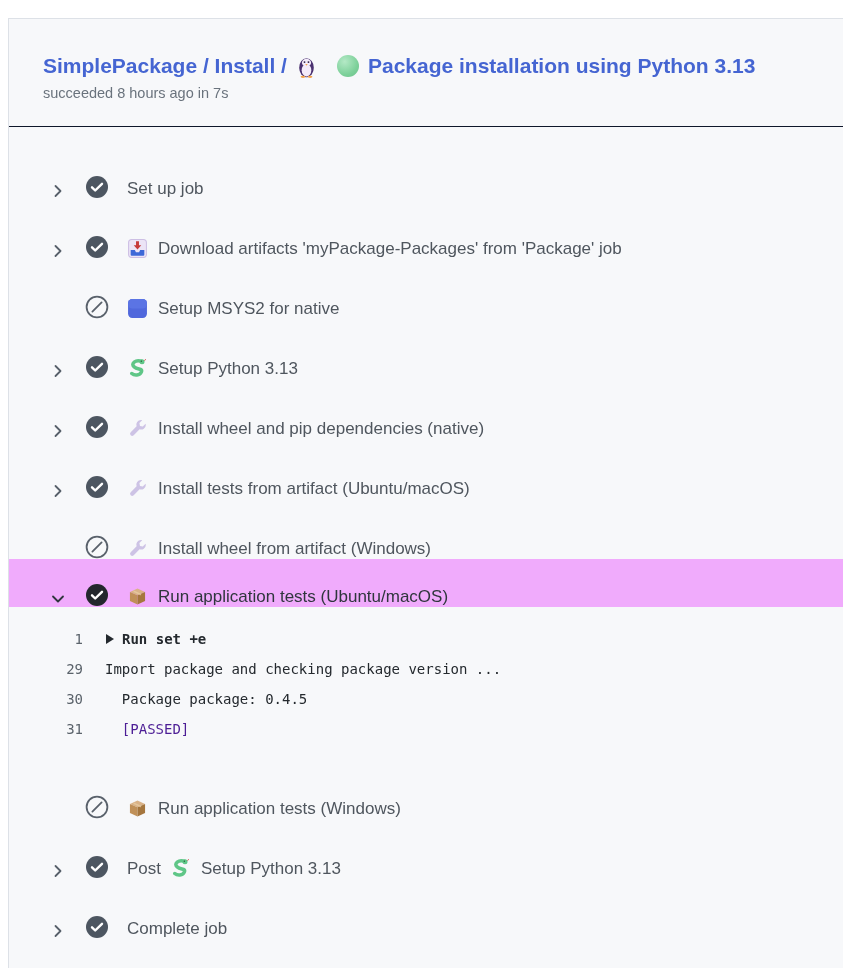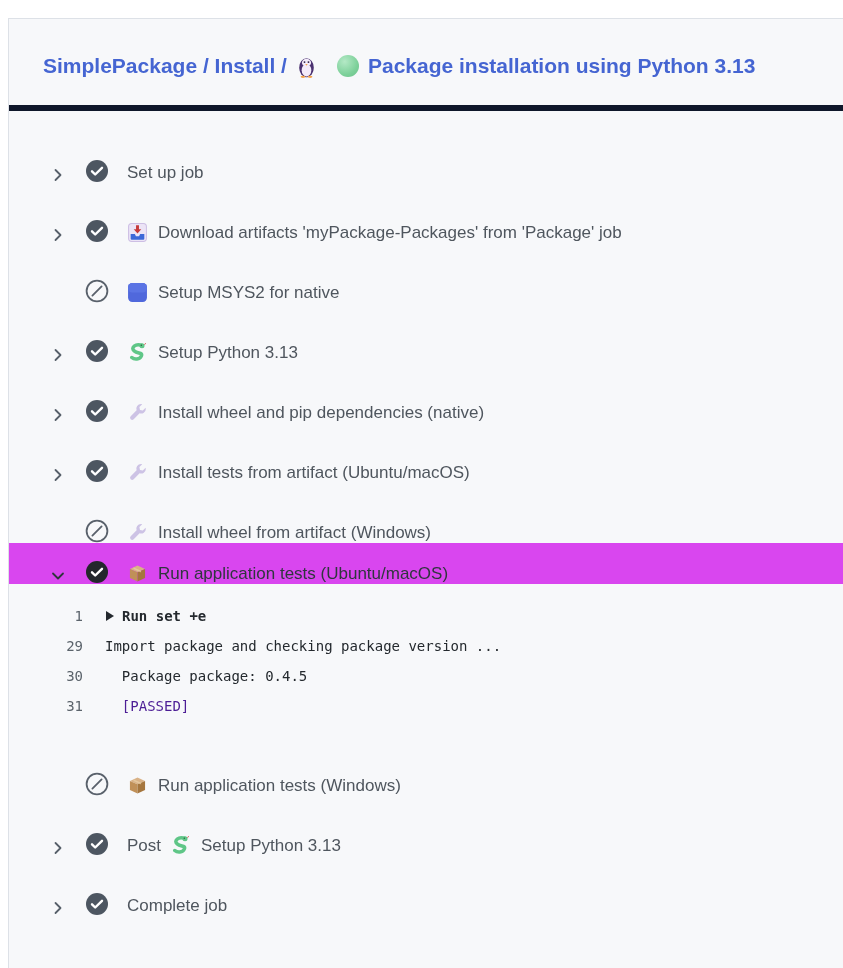--- a/index.html
+++ b/index.html
@@ -6,37 +6,37 @@
   body{
     width:843px;height:968px;overflow:hidden;background:#ffffff;
     font-family:"Liberation Sans", sans-serif;position:relative;
   }
   .card{
     position:absolute;left:8px;top:18px;right:0;bottom:0;
     background:#f7f8fa;border-top:1px solid #dde1e7;border-left:1px solid #dde1e7;
     box-sizing:border-box;
   }
   .card-header{
-    padding:33px 16px 25px 34px;border-bottom:6px solid #0f172a;
+    padding:33px 16px 25px 34px;border-bottom:1px solid #0f172a;
   }
   .title-row{
     display:flex;align-items:center;gap:9px;
     color:#4565d2;font-weight:700;font-size:21px;line-height:28px;
   }
   .title-row .crumb{cursor:pointer;}
   .subtitle{margin-top:5px;font-size:14.5px;color:#6a737d;}
   .green-dot{
     width:22px;height:22px;border-radius:50%;display:inline-block;
     background:radial-gradient(circle at 35% 30%, #b4e9c6, #7cd099 62%, #6cc18a);
   }
   .steps{padding-top:12px;}
   .step{
     height:60px;display:flex;align-items:flex-end;padding-left:41px;cursor:pointer;
   }
-  .step.expanded{height:41px;background:#d946ef;}
+  .step.expanded{height:48px;background:#f0abfc;}
   .chev{width:16px;height:16px;margin-right:19px;display:inline-flex;align-items:center;justify-content:center;flex:none;}
   .chev.ph{visibility:hidden;}
   .status{width:24px;height:24px;margin-right:18px;display:inline-flex;flex:none;}
   .emoji{width:21px;height:22px;margin-right:10px;display:inline-flex;align-items:center;justify-content:center;flex:none;}
   .lbl{font-size:17px;color:#4f565e;white-space:nowrap;}
   .lbl.prefix{margin-right:9px;}
   .lbl.after-icon{margin-left:0;}
   .log{
     margin:17px 0 15px 0;
     font-family:"DejaVu Sans Mono","Liberation Mono",monospace;font-size:14px;
@@ -65,20 +65,21 @@
           <circle cx="8.1" cy="6.8" r="0.9" fill="#2b1b42"></circle>
           <circle cx="11.9" cy="6.8" r="0.9" fill="#2b1b42"></circle>
           <path d="M8.8 8.5 L11.2 8.5 L10 10.3 z" fill="#f5a34b"></path>
           <ellipse cx="6.6" cy="20.9" rx="2.3" ry="1.1" fill="#f5a34b"></ellipse>
           <ellipse cx="13.4" cy="20.9" rx="2.3" ry="1.1" fill="#f5a34b"></ellipse>
         </svg>
       </span>
       <span class="green-dot"></span>
       <span>Package installation using Python 3.13</span>
     </div>
+    <div class="subtitle">succeeded 8 hours ago in 7s</div>
   </div>
 
   <div class="steps">
 
     <div class="step">
       <span class="chev">
         <svg width="16" height="16" viewBox="0 0 16 16">
             <path d="M5.5 3 l5 5 -5 5" stroke="#57606a" stroke-width="1.8" fill="none" stroke-linecap="round" stroke-linejoin="round"></path>
           </svg>
       </span>

